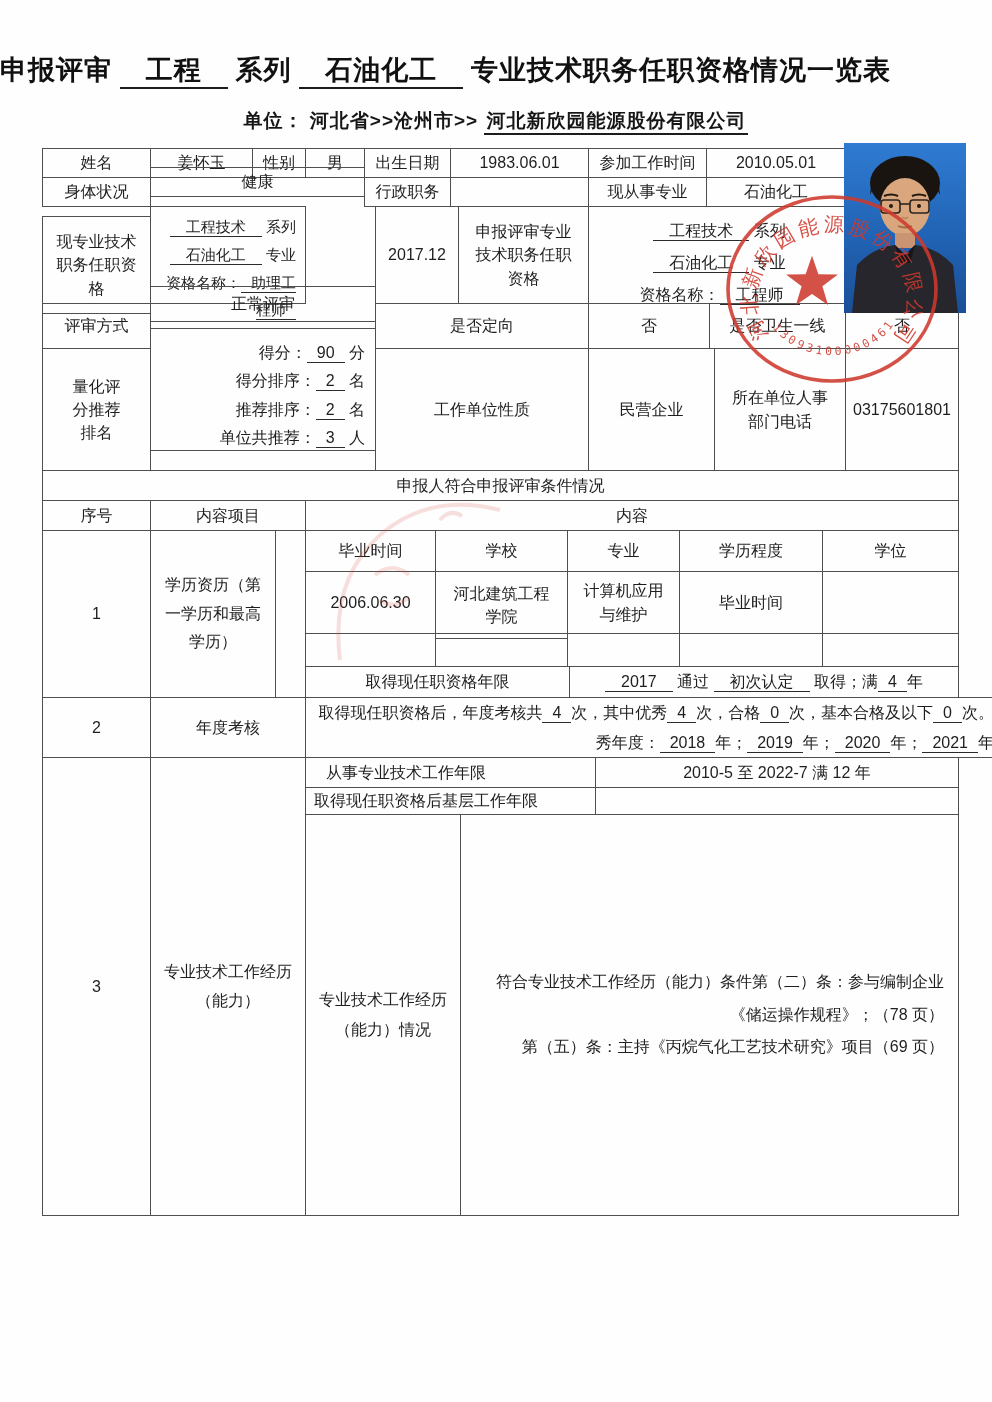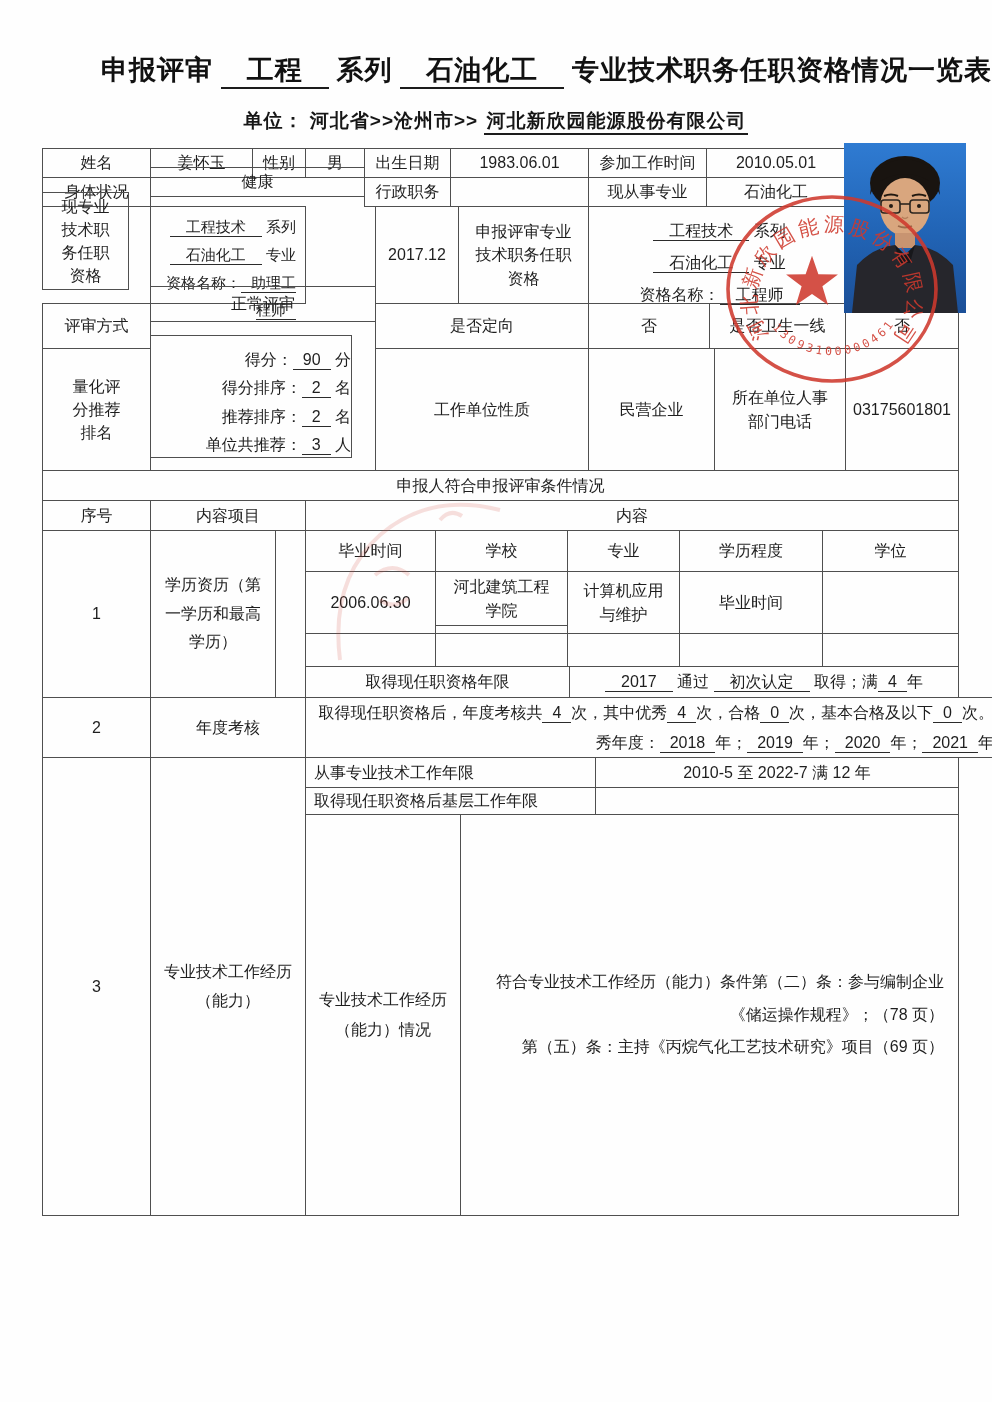--- a/index.html
+++ b/index.html
@@ -1,18 +1,18 @@
 <!DOCTYPE html>
 <html><head>
 <meta charset="utf-8">
 <style>
   html,body{margin:0;padding:0;background:#e9e9e9;}
   #page{position:relative;width:992px;height:1402px;background:#fefefe;margin:0 auto;
         font-family:"Liberation Sans","DejaVu Sans",sans-serif;color:#1e1e1e;overflow:hidden;}
-  .title{position:absolute;left:0;top:52px;width:100%;text-align:right;
+  .title{position:absolute;left:0;top:52px;width:100%;text-align:left;
          font-family:"Liberation Serif","DejaVu Serif",serif;font-weight:bold;
          font-size:27px;color:#111;letter-spacing:1px;}
   .subtitle{position:absolute;left:0;top:108px;width:100%;text-align:center;
             font-size:19px;font-weight:bold;color:#161616;letter-spacing:1px;}
   .tul{border-bottom:2px solid #1c1c1c;padding:0 26px 2px;}
   .sul{border-bottom:2px solid #1c1c1c;padding:0 2px 2px;}
   .cell{position:absolute;box-sizing:border-box;border:1px solid #4f4f4f;
         display:flex;align-items:center;justify-content:center;text-align:center;
         font-size:16px;line-height:1.45;background:transparent;}
   .left{justify-content:flex-start;text-align:right;}
@@ -53,21 +53,21 @@
   <div class="cell" style="left:706px;top:148px;width:140px;height:30px">2010.05.01</div>
   <div class="cell" style="left:845px;top:148px;width:114px;height:156px"></div>
 
   <div class="cell" style="left:42px;top:177px;width:109px;height:30px">身体状况</div>
   <div class="cell" style="left:150px;top:167px;width:215px;height:30px">健康</div>
   <div class="cell" style="left:364px;top:177px;width:87px;height:30px">行政职务</div>
   <div class="cell" style="left:450px;top:177px;width:139px;height:30px"></div>
   <div class="cell" style="left:588px;top:177px;width:119px;height:30px">现从事专业</div>
   <div class="cell" style="left:706px;top:177px;width:140px;height:30px">石油化工</div>
 
-  <div class="cell" style="left:42px;top:192px;width:87px;height:98px;padding:16px 12px">现专业技术职务任职资格</div>
+  <div class="cell" style="left:42px;top:216px;width:109px;height:98px;padding:16px 12px">现专业技术职务任职资格</div>
   <div class="cell left small" style="left:150px;top:206px;width:156px;height:98px;padding:6px 9px;line-height:1.85;display:block">
     <span class="ulw">工程技术</span>
     <span>系列</span>
     <span class="ulw">石油化工</span>
     <span>专业</span>
     <span>资格名称：</span><span class="ul">助理工程师</span>
   </div>
   <div class="cell" style="left:375px;top:206px;width:84px;height:98px">2017.12</div>
   <div class="cell" style="left:458px;top:206px;width:131px;height:98px;padding:4px 14px">申报评审专业技术职务任职资格</div>
   <div class="cell" style="left:588px;top:206px;width:371px;height:98px;display:block;padding:8px 118px 6px 10px;line-height:2.0">
@@ -85,21 +85,21 @@
   </div>
 
   <div class="cell" style="left:42px;top:303px;width:109px;height:46px">评审方式</div>
   <div class="cell" style="left:150px;top:286px;width:226px;height:36px">正常评审</div>
   <div class="cell" style="left:375px;top:303px;width:214px;height:46px">是否定向</div>
   <div class="cell" style="left:588px;top:303px;width:122px;height:46px">否</div>
   <div class="cell" style="left:709px;top:303px;width:137px;height:46px">是否卫生一线</div>
   <div class="cell" style="left:845px;top:303px;width:114px;height:46px">否</div>
 
   <div class="cell" style="left:42px;top:348px;width:109px;height:123px;padding:4px 29px">量化评分推荐排名</div>
-  <div class="cell left" style="left:150px;top:335px;width:202px;height:123px;display:block;padding:10px 0 6px 12px;line-height:1.78">
+  <div class="cell left" style="left:150px;top:328px;width:226px;height:123px;display:block;padding:10px 10px 6px 12px;line-height:1.78">
     <span style="display:block"><span>得分：</span><span class="ul">90</span> <span>分</span></span>
     <span style="display:block"><span>得分排序：</span><span class="ul">2</span> <span>名</span></span>
     <span style="display:block"><span>推荐排序：</span><span class="ul">2</span> <span>名</span></span>
     <span style="display:block"><span>单位共推荐：</span><span class="ul">3</span> <span>人</span></span>
   </div>
   <div class="cell" style="left:375px;top:348px;width:214px;height:123px">工作单位性质</div>
   <div class="cell" style="left:714px;top:348px;width:132px;height:123px;padding:4px 14px">所在单位人事部门电话</div>
   <div class="cell" style="left:588px;top:348px;width:127px;height:123px">民营企业</div>
   <div class="cell" style="left:845px;top:348px;width:114px;height:123px;padding:4px 6px;word-break:break-all">03175601801</div>
 
@@ -112,21 +112,21 @@
   <div class="cell" style="left:42px;top:530px;width:109px;height:168px">1</div>
   <div class="cell" style="left:150px;top:530px;width:126px;height:168px;padding:4px 9px;line-height:1.8">学历资历（第一学历和最高学历）</div>
 
   <div class="cell" style="left:305px;top:530px;width:131px;height:42px">毕业时间</div>
   <div class="cell" style="left:435px;top:530px;width:133px;height:42px">学校</div>
   <div class="cell" style="left:567px;top:530px;width:113px;height:42px">专业</div>
   <div class="cell" style="left:679px;top:530px;width:144px;height:42px">学历程度</div>
   <div class="cell" style="left:822px;top:530px;width:137px;height:42px">学位</div>
 
   <div class="cell" style="left:305px;top:571px;width:131px;height:63px">2006.06.30</div>
-  <div class="cell" style="left:435px;top:571px;width:133px;height:55px;padding:14px 10px">河北建筑工程学院</div>
+  <div class="cell" style="left:435px;top:571px;width:133px;height:68px;padding:14px 10px">河北建筑工程学院</div>
   <div class="cell" style="left:567px;top:571px;width:113px;height:63px;padding:2px 8px">计算机应用与维护</div>
   <div class="cell" style="left:679px;top:571px;width:144px;height:63px">毕业时间</div>
   <div class="cell" style="left:822px;top:571px;width:137px;height:63px"></div>
 
   <div class="cell" style="left:305px;top:633px;width:131px;height:34px"></div>
   <div class="cell" style="left:435px;top:633px;width:133px;height:34px"></div>
   <div class="cell" style="left:567px;top:633px;width:113px;height:34px"></div>
   <div class="cell" style="left:679px;top:633px;width:144px;height:34px"></div>
   <div class="cell" style="left:822px;top:633px;width:137px;height:34px"></div>
 
@@ -142,21 +142,21 @@
   <div class="cell" style="left:150px;top:697px;width:156px;height:61px">年度考核</div>
   <div class="cell left" style="left:305px;top:697px;width:718px;height:61px;padding:19px 12px;line-height:1.85;display:flex">
     <span>
       <span>取得现任职资格后，年度考核共</span><span class="ul">4</span><span>次，其中优秀</span><span class="ul">4</span><span>次，合格</span><span class="ul">0</span><span>次，基本合格及以下</span><span class="ul">0</span><span>次。优秀年度：</span><span class="ul">2018</span><span>年；</span><span class="ul">2019</span><span>年；</span><span class="ul">2020</span><span>年；</span><span class="ul">2021</span><span>年；</span>
     </span>
   </div>
 
   <div class="cell" style="left:42px;top:757px;width:109px;height:459px">3</div>
   <div class="cell" style="left:150px;top:757px;width:156px;height:459px;padding:4px 9px;line-height:1.8">专业技术工作经历（能力）</div>
 
-  <div class="cell left" style="left:305px;top:757px;width:291px;height:31px;padding:2px 8px">从事专业技术工作年限</div>
+  <div class="cell left" style="left:305px;top:757px;width:291px;height:31px;padding:2px 20px">从事专业技术工作年限</div>
   <div class="cell" style="left:595px;top:757px;width:364px;height:31px">2010-5 至 2022-7 满 12 年</div>
   <div class="cell left" style="left:305px;top:787px;width:291px;height:28px;padding:2px 8px">取得现任职资格后基层工作年限</div>
   <div class="cell" style="left:595px;top:787px;width:364px;height:28px"></div>
 
   <div class="cell" style="left:305px;top:814px;width:156px;height:402px;padding:4px 10px;line-height:1.9">专业技术工作经历（能力）情况</div>
   <div class="cell left" style="left:460px;top:814px;width:499px;height:402px;padding:10px 14px;line-height:2.05">
     <span>
       <span style="display:block">符合专业技术工作经历（能力）条件第（二）条：参与编制企业《储运操作规程》；（78 页）</span>
       <span style="display:block">第（五）条：主持《丙烷气化工艺技术研究》项目（69 页）</span>
     </span>

